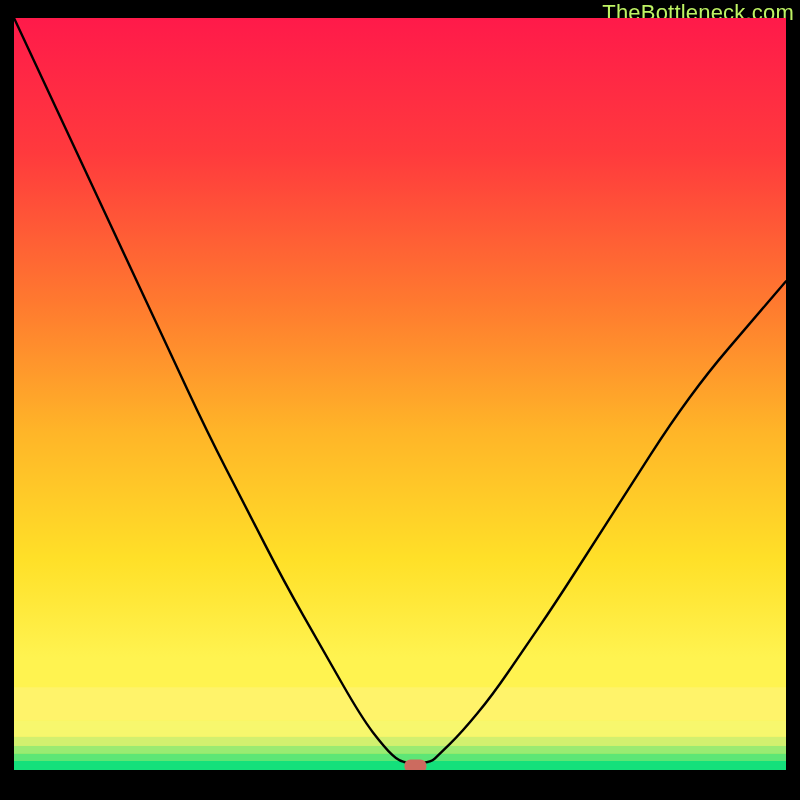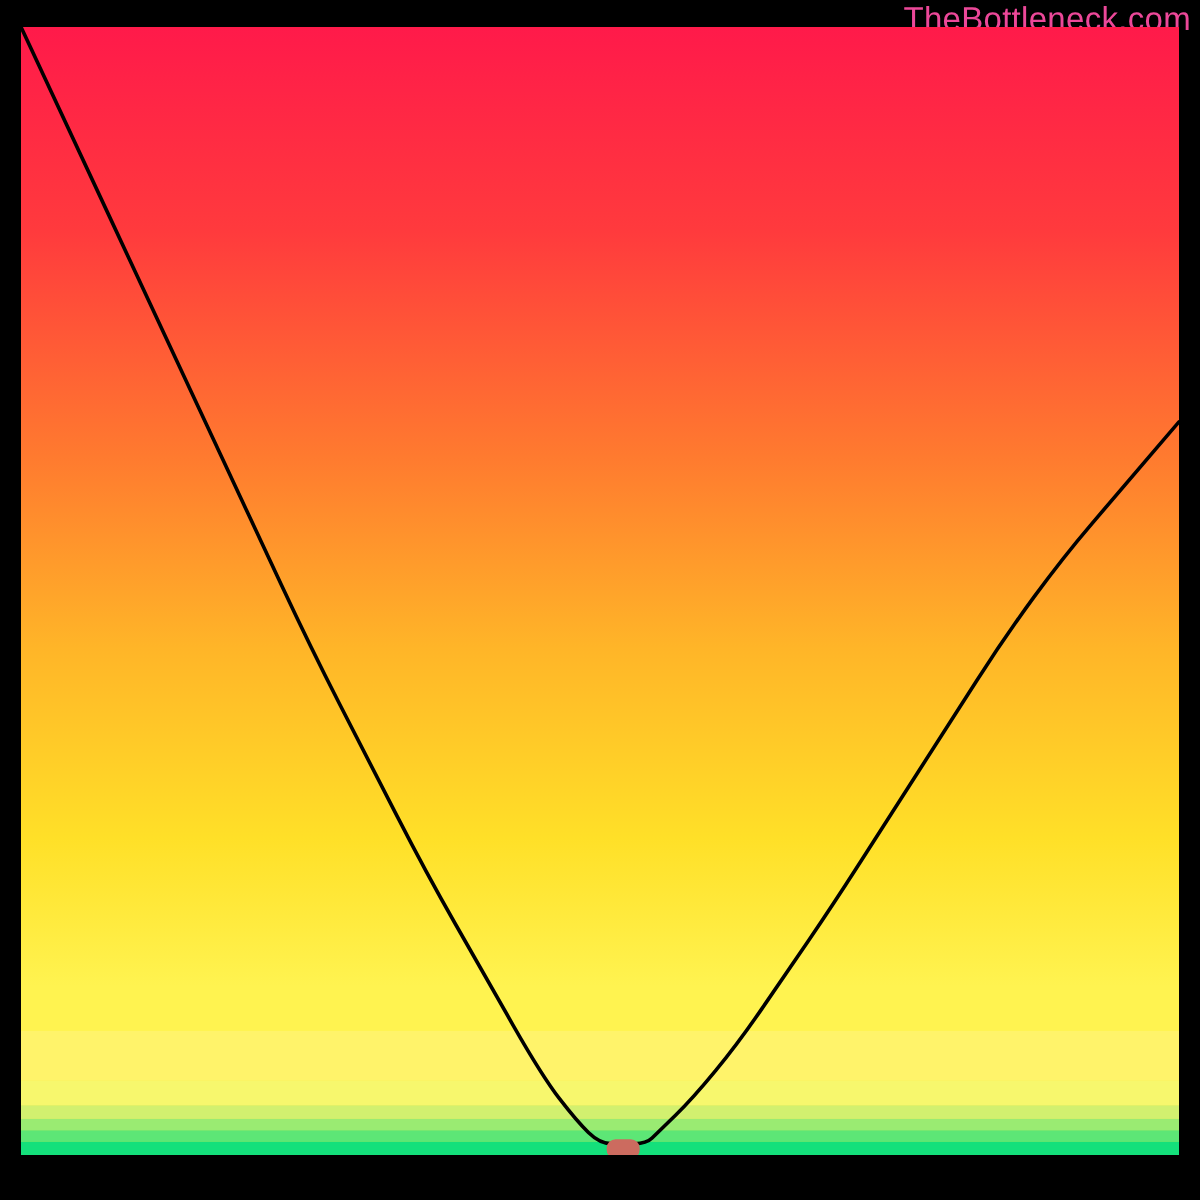--- a/index.html
+++ b/index.html
@@ -22,21 +22,21 @@
     left: 14px;
     top: 18px;
     width: 772px;
     height: 752px;
     
   }
   .watermark {
     position: absolute;
     top: 0px;
     right: 6px;
-    color: #ec4899;
+    color: #bef264;
     font-size: 22px;
     font-weight: 500;
     letter-spacing: 0.2px;
     user-select: none;
   }
   svg { display: block; }
 </style>
 </head>
 <body>
 

